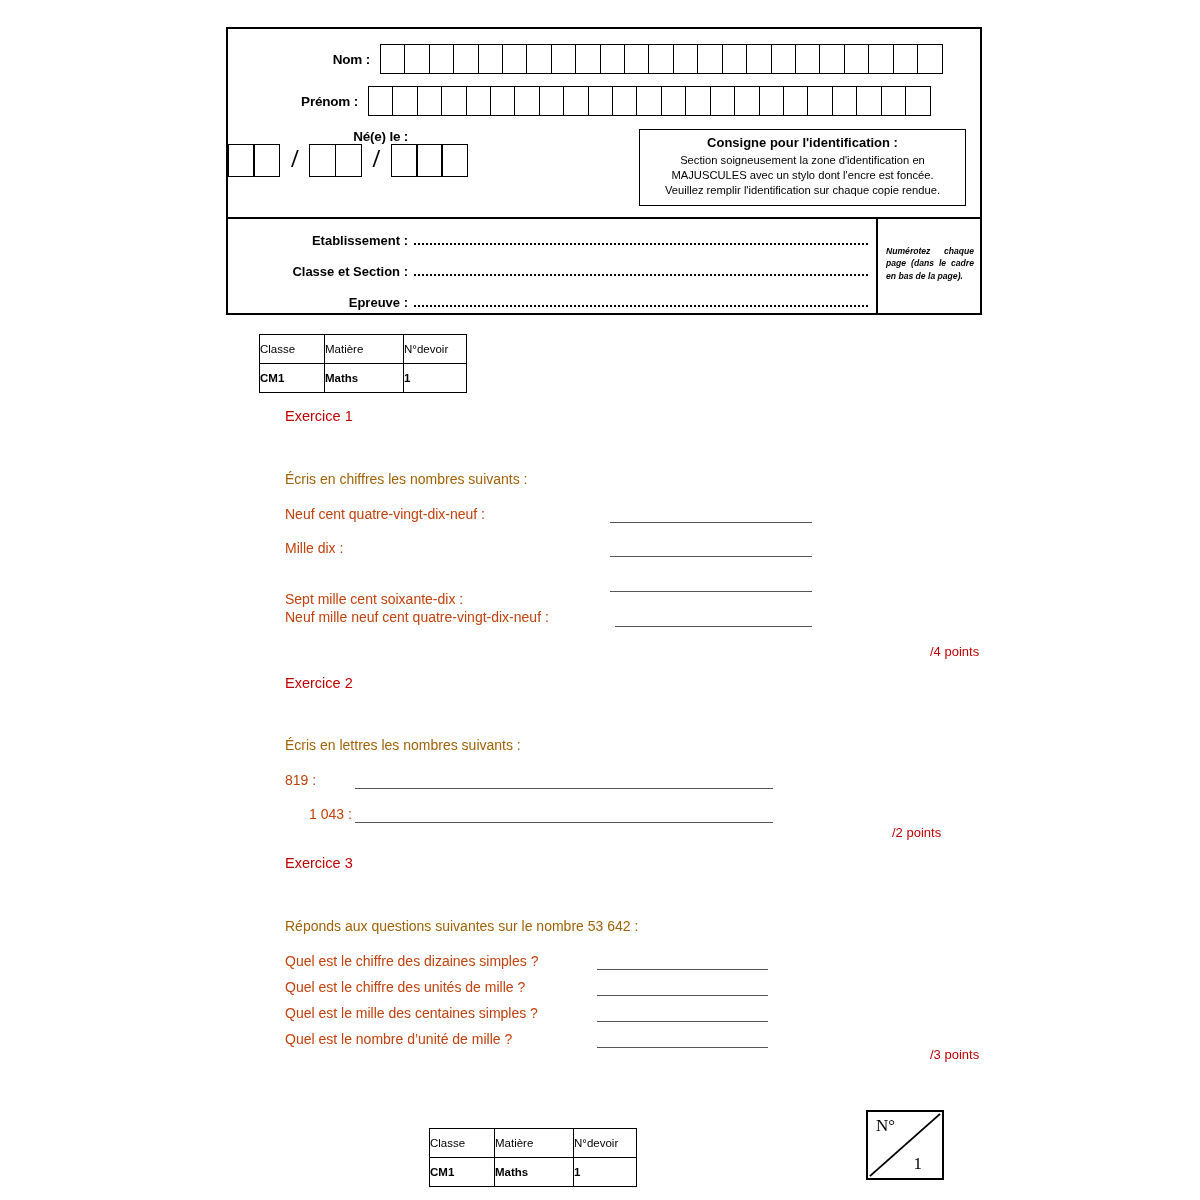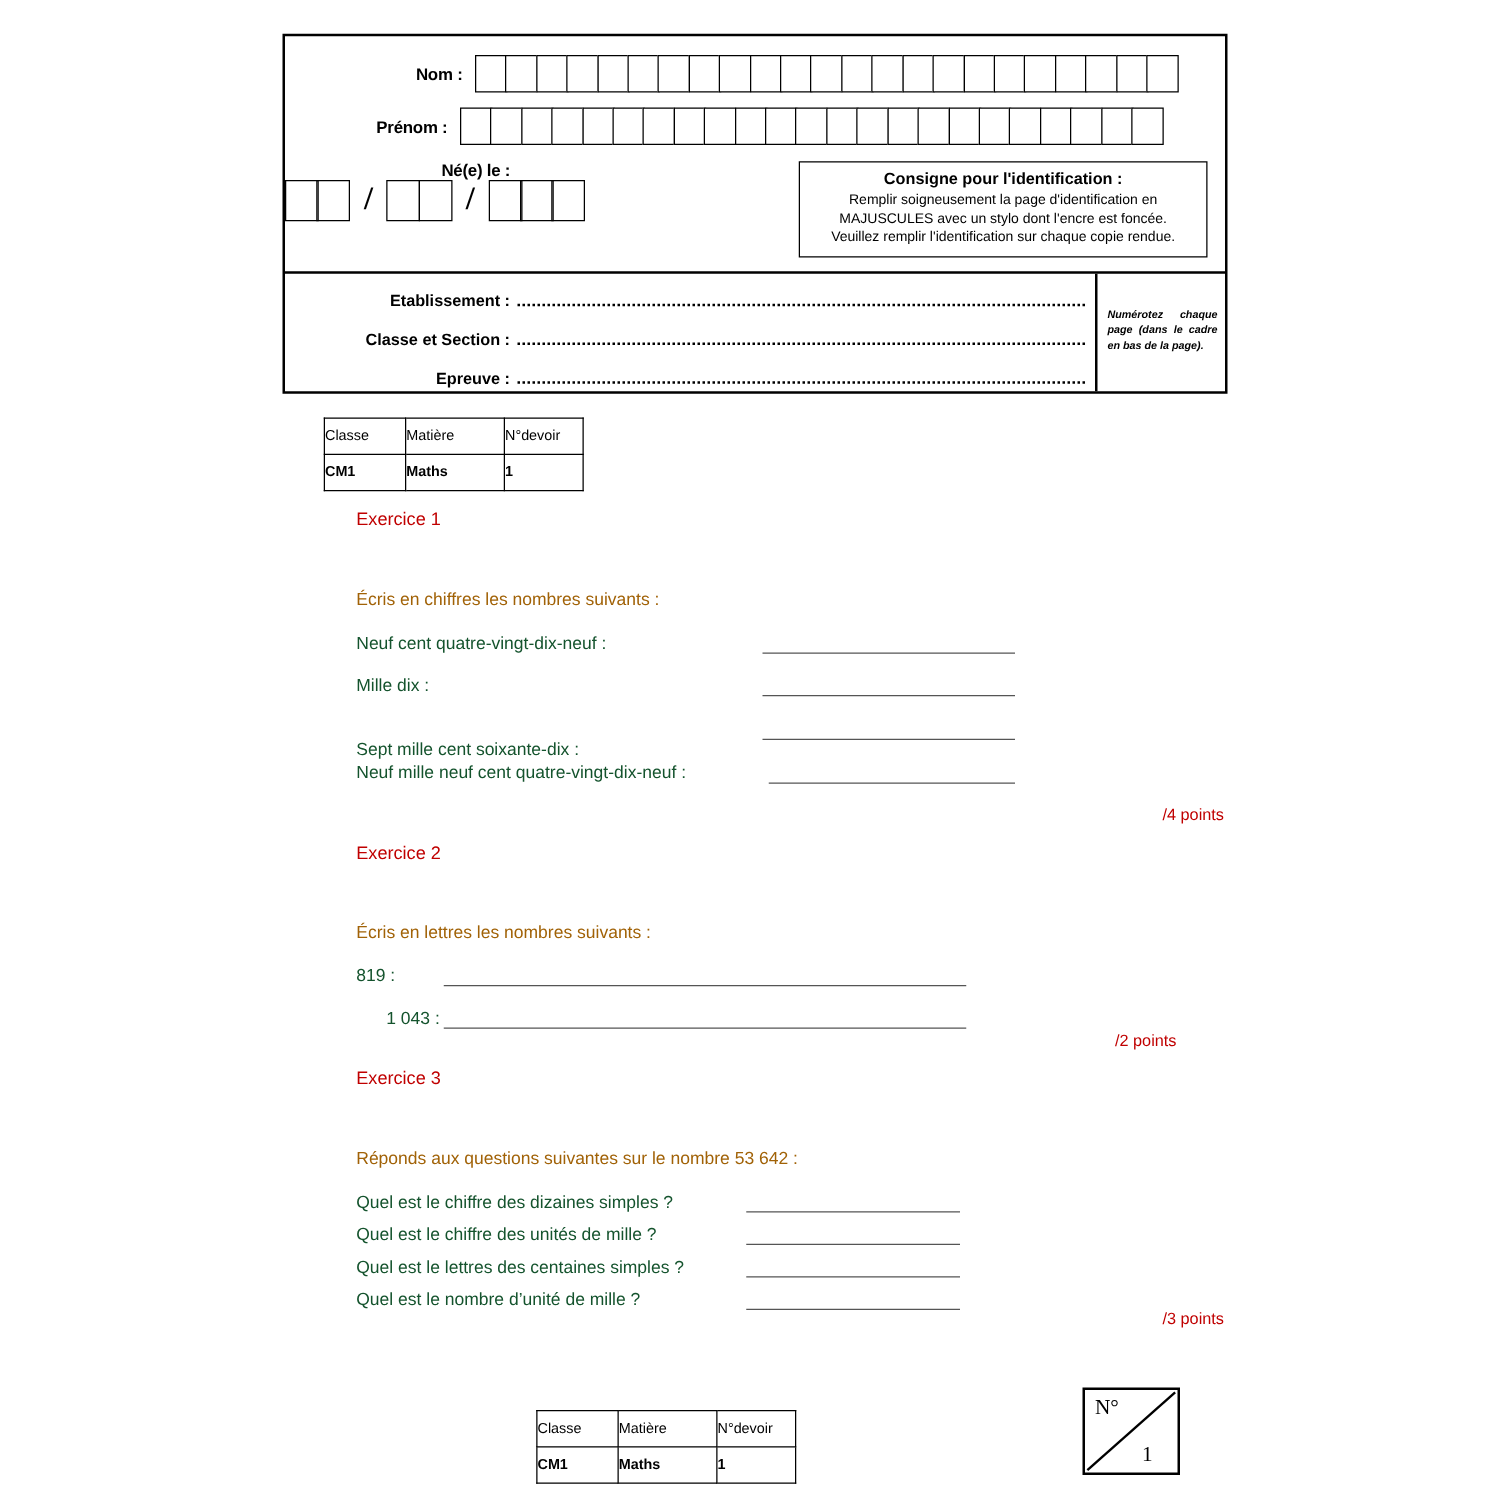--- a/index.html
+++ b/index.html
@@ -171,21 +171,21 @@
     font-size: 14.5px;
   }
   .ex-prompt {
     position: absolute;
     font-size: 14px;
     color: #a16207;
   }
   .q-label {
     position: absolute;
     font-size: 14px;
-    color: #14532d;
+    color: #c2410c;
     white-space: nowrap;
   }
   .ans-line {
     position: absolute;
     height: 0;
     border-bottom: 1.6px solid #555;
   }
   .points {
     position: absolute;
     color: #C00000;
@@ -304,21 +304,21 @@
             <div class="date-cell"></div>
             <div class="date-cell"></div>
             <div class="date-cell"></div>
           </div>
         </div>
     </div>
 
     <div class="consigne">
       <div class="consigne-title">Consigne pour l'identification :</div>
       <div class="consigne-body">
-        <div>Remplir soigneusement la page d'identification en</div>
+        <div>Section soigneusement la zone d'identification en</div>
         <div>MAJUSCULES avec un stylo dont l'encre est foncée.</div>
         <div>Veuillez remplir l'identification sur chaque copie rendue.</div>
       </div>
     </div>
   </div>
 
   <div class="id-bottom">
     <div class="id-bottom-left">
       <div class="dotrow" style="top:12px;">
         <div class="dotrow-label">Etablissement :</div>
@@ -382,21 +382,21 @@
 
 <div class="ex-title" style="left:285px; top:855px;">Exercice 3</div>
 <div class="ex-prompt" style="left:285px; top:918px;">Réponds aux questions suivantes sur le nombre 53 642 :</div>
 
 <div class="q-label" style="left:285px; top:953px;">Quel est le chiffre des dizaines simples ?</div>
 <div class="ans-line" style="left:597px; top:969px; width:171px;"></div>
 
 <div class="q-label" style="left:285px; top:979px;">Quel est le chiffre des unités de mille ?</div>
 <div class="ans-line" style="left:597px; top:995px; width:171px;"></div>
 
-<div class="q-label" style="left:285px; top:1005px;">Quel est le lettres des centaines simples ?</div>
+<div class="q-label" style="left:285px; top:1005px;">Quel est le mille des centaines simples ?</div>
 <div class="ans-line" style="left:597px; top:1021px; width:171px;"></div>
 
 <div class="q-label" style="left:285px; top:1031px;">Quel est le nombre d’unité de mille ?</div>
 <div class="ans-line" style="left:597px; top:1047px; width:171px;"></div>
 
 <div class="points" style="left:930px; top:1047px;">/3 points</div>
 
 <table class="mini-table" id="bottom-mini-table">
   <tbody>
       <tr class="hdr">

